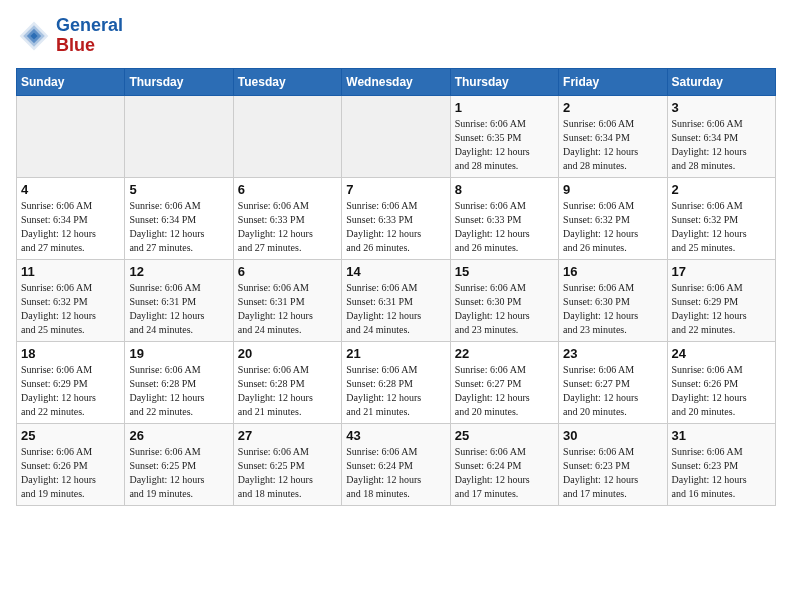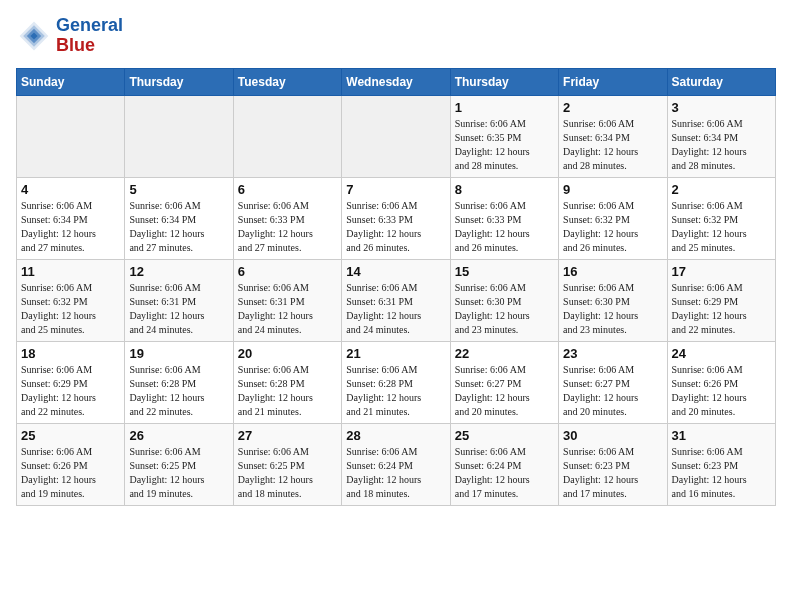--- a/index.html
+++ b/index.html
@@ -324,21 +324,21 @@
 and 19 minutes.</div>
         </td>
         <td>
           <span class="day-num">27</span>
           <div class="day-info" style="white-space: pre-line;">Sunrise: 6:06 AM
 Sunset: 6:25 PM
 Daylight: 12 hours
 and 18 minutes.</div>
         </td>
         <td>
-          <span class="day-num">28</span>
+          <span class="day-num">43</span>
           <div class="day-info" style="white-space: pre-line;">Sunrise: 6:06 AM
 Sunset: 6:24 PM
 Daylight: 12 hours
 and 18 minutes.</div>
         </td>
         <td>
           <span class="day-num">25</span>
           <div class="day-info" style="white-space: pre-line;">Sunrise: 6:06 AM
 Sunset: 6:24 PM
 Daylight: 12 hours

